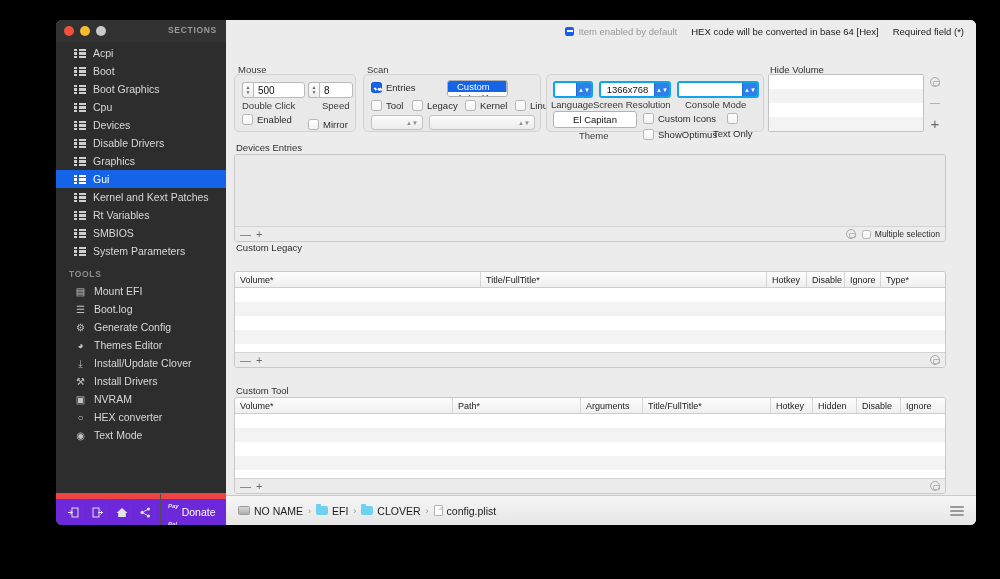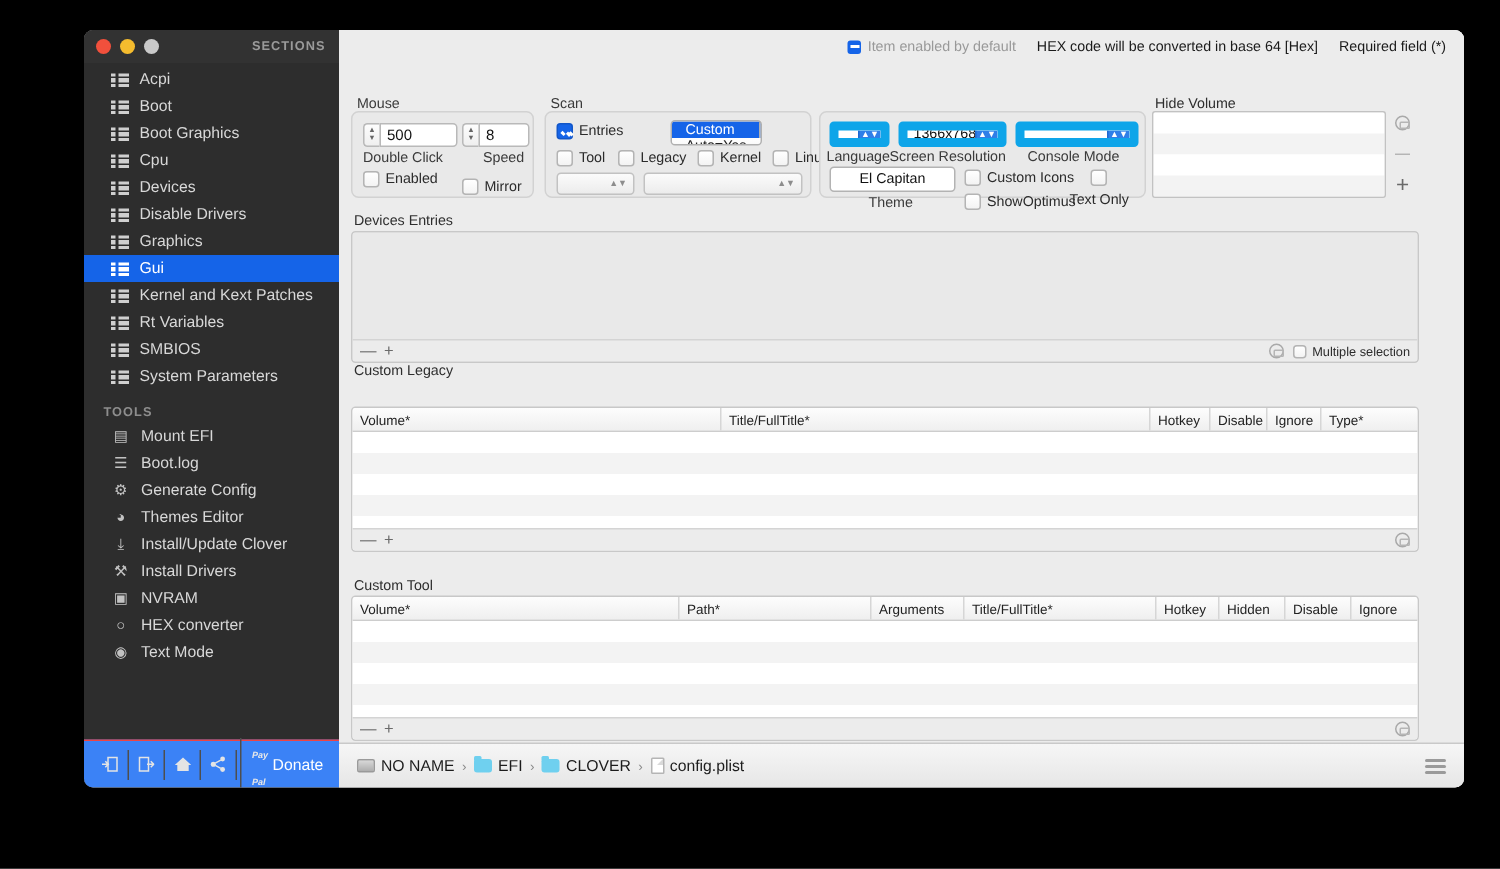--- a/index.html
+++ b/index.html
@@ -67,22 +67,22 @@
   .list-icon i.r1 { top: 4.5px; }
   .list-icon i.r2 { top: 8px; }
   .tool-glyph {
     width: 13px; flex: 0 0 13px; text-align: center;
     color: #c2c2c2; font-size: 10px; line-height: 11px;
   }
 
   
   .bottombar {
     height: 32px; flex: 0 0 32px;
-    background: #3b82f6;
-    border-top: 1px solid #ef4444;
+    background: #6d28d9;
+    border-top: 6px solid #ef4444;
     display: flex; align-items: center;
     padding: 0 6px; gap: 0px;
   }
   .bt-btn {
     width: 24px; height: 20px;
     display: flex; align-items: center; justify-content: center;
     color: #e4e4e4; font-size: 11px;
     border-right: 1px solid #4e4e4e;
   }
   .bt-btn:last-of-type { border-right: none; }
@@ -181,21 +181,21 @@
   .seg div {
     padding: 0 9px; display: flex; align-items: center;
     background: linear-gradient(#ffffff,#f1f1f1);
     color: #222; border-right: 1px solid #b0b0b0;
   }
   .seg div:last-child { border-right: none; }
   .seg div.active { background: #1564e8; color: #fff; }
 
   .combo {
     display: inline-flex; height: 17px;
-    border: 6px solid #0ea5e9; border-radius: 3px;
+    border: 2px solid #0ea5e9; border-radius: 3px;
     overflow: hidden; background: #fff; align-items: center;
   }
   .combo .val {
     flex: 1; font-size: 9.5px; color: #111;
     text-align: center; padding: 0 4px;
     white-space: nowrap; overflow: hidden;
   }
   .combo .arrow {
     width: 15px; align-self: stretch;
     background: #2f7fe8;

